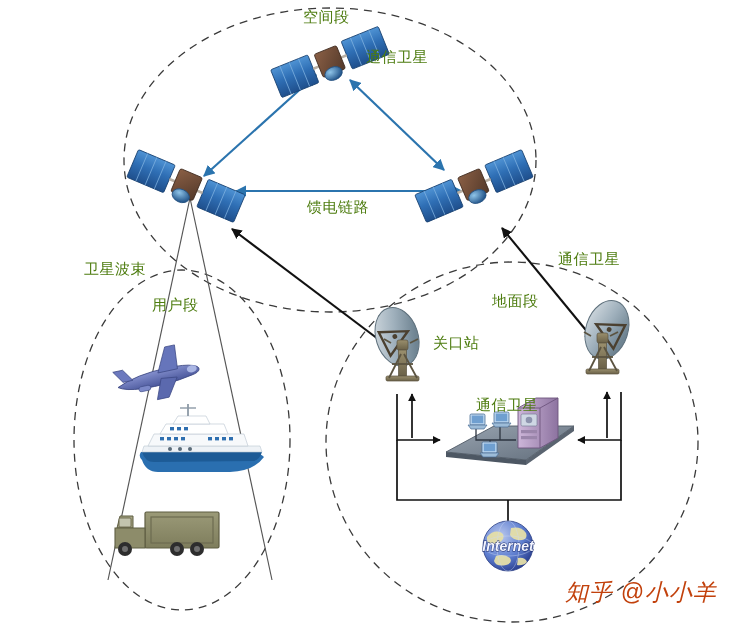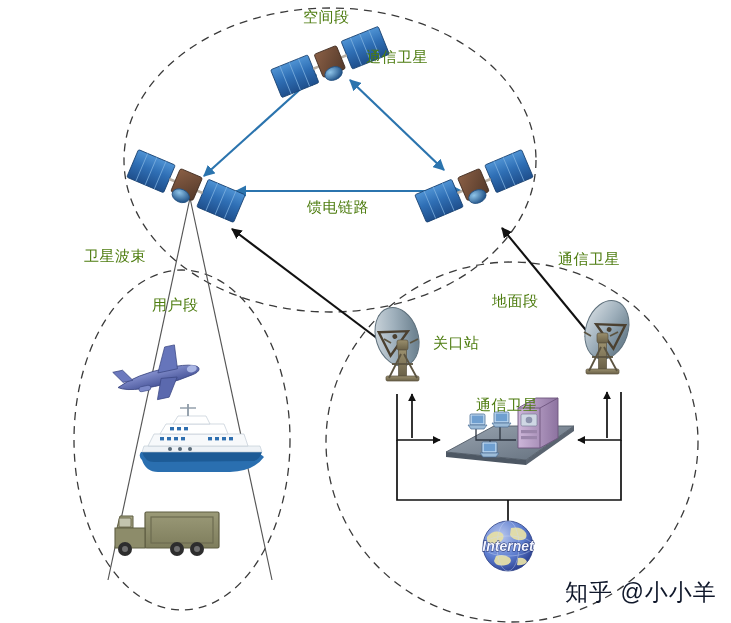--- a/index.html
+++ b/index.html
@@ -25,25 +25,26 @@
   .lbl {
     position: absolute;
     color: #4d7c0f;
     font-size: 15px;
     font-family: "Liberation Serif", "DejaVu Serif", serif;
     white-space: nowrap;
     letter-spacing: 0.5px;
   }
   .watermark {
     position: absolute;
-    color: #0f172a;
+    color: #c2410c;
     font-size: 23px;
     font-family: "Liberation Sans", "DejaVu Sans", sans-serif;
     white-space: nowrap;
     letter-spacing: 1px;
+    font-style: italic;
   }
 </style>
 </head>
 <body>
 
 <div id="stage">
 
   <svg class="layer" viewBox="0 0 731 623">
     <defs>
       <marker id="arrowBlue" viewBox="0 0 10 10" refX="9" refY="5" markerWidth="5.2" markerHeight="5.2" orient="auto-start-reverse">
@@ -347,21 +348,21 @@
     </g>
 
   </svg>
 
   <div class="lbl" style="left:303px; top:8px;">空间段</div>
 
   <div class="lbl" style="left:358px; top:48px;margin-left:8px;">通信卫星</div>
 
   <div class="lbl" style="left:307px; top:198px;">馈电链路</div>
 
-  <div class="lbl" style="left:84px; top:247px;">卫星波束</div>
+  <div class="lbl" style="left:84px; top:260px;">卫星波束</div>
 
   <div class="lbl" style="left:558px; top:250px;">通信卫星</div>
 
   <div class="lbl" style="left:152px; top:296px;">用户段</div>
 
   <div class="lbl" style="left:492px; top:292px;">地面段</div>
 
   <div class="lbl" style="left:433px; top:334px;text-align:center;">关口站</div>
 
   <div class="lbl" style="left:476px; top:396px;">通信卫星</div>

